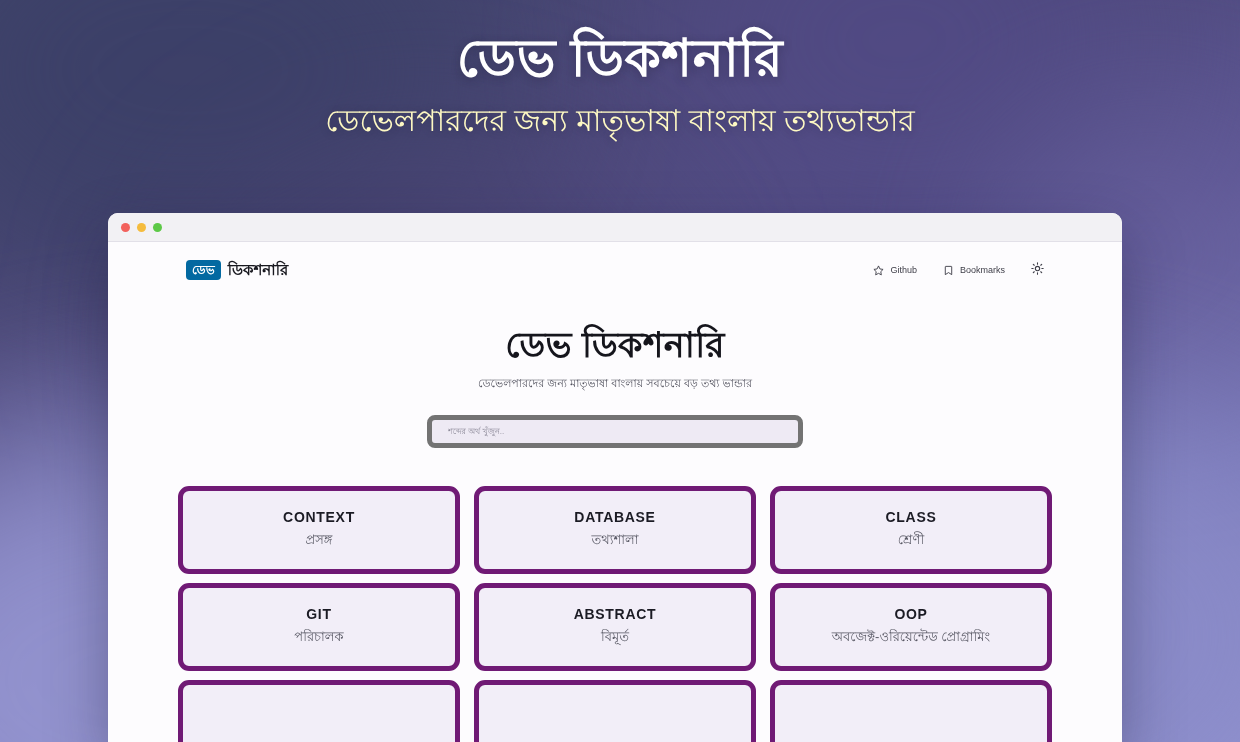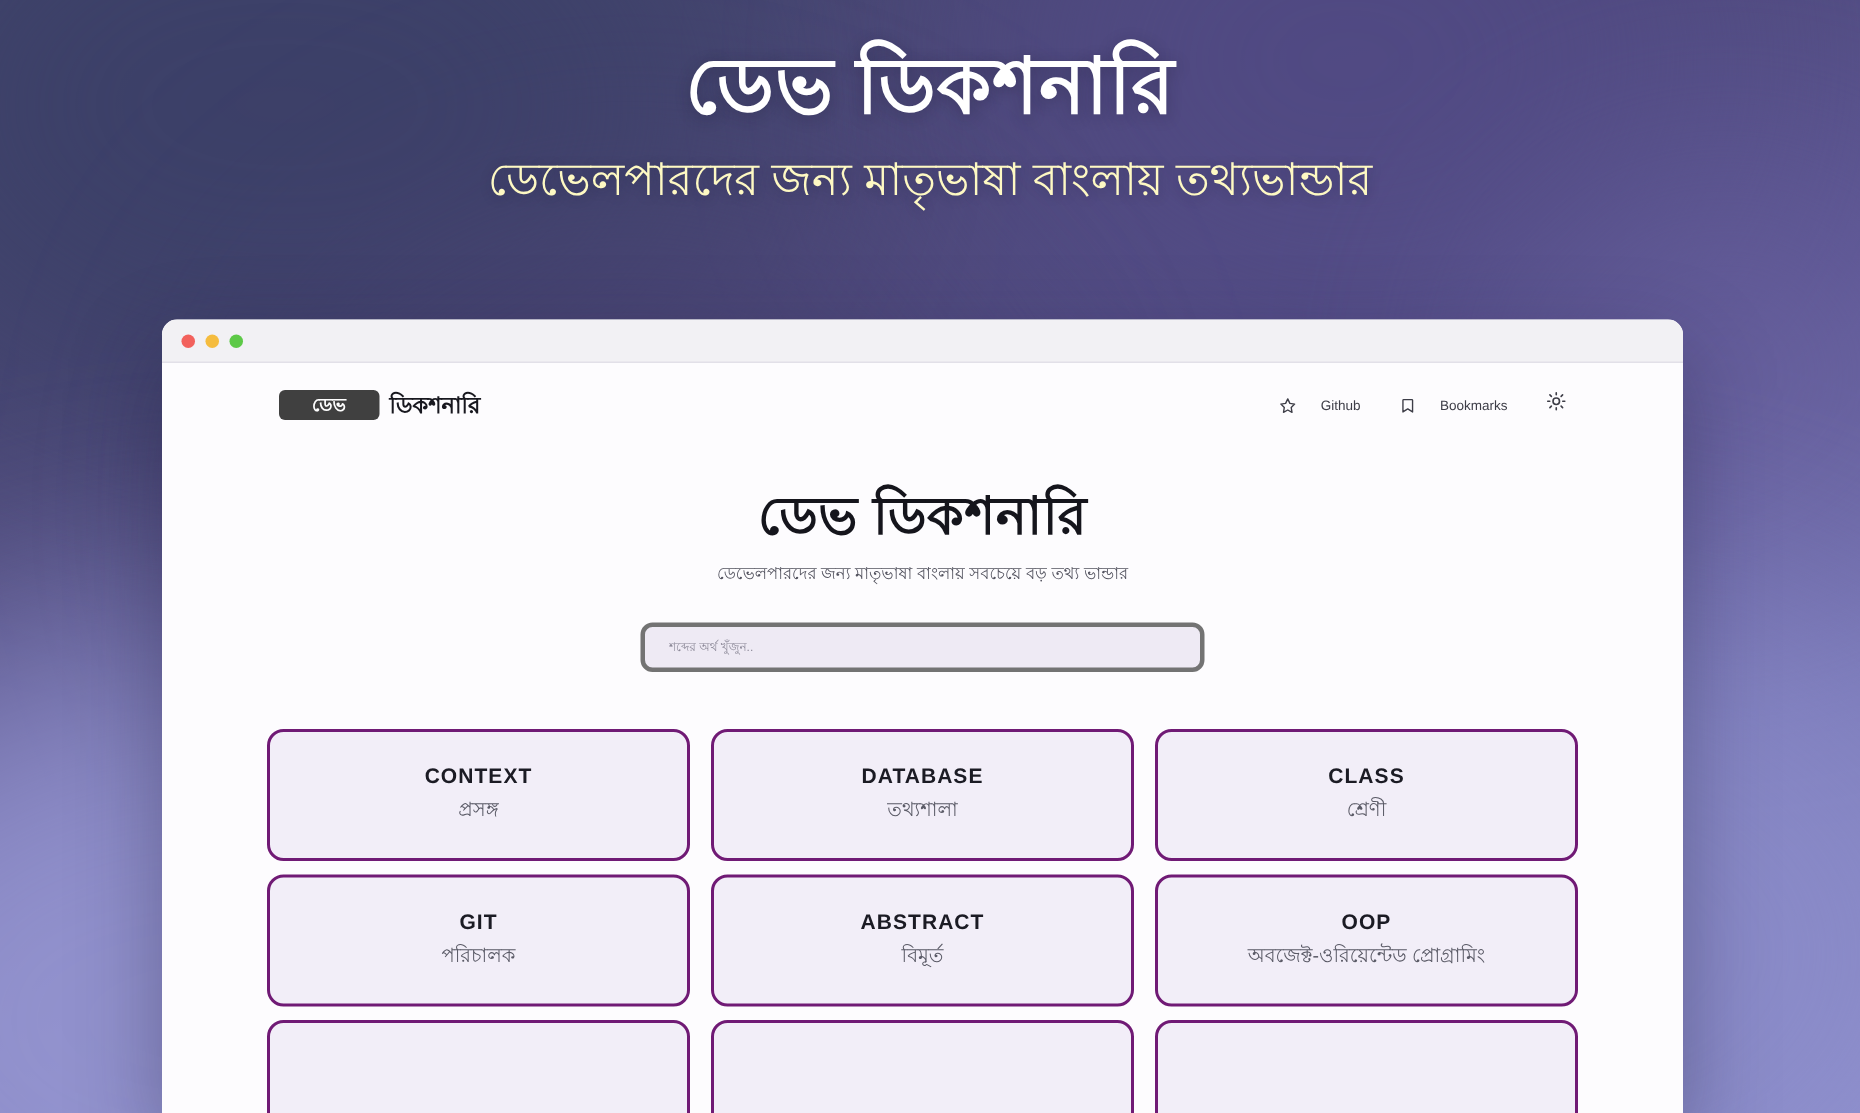--- a/index.html
+++ b/index.html
@@ -71,70 +71,70 @@
   }
 
   
   .site-nav {
     height:56px;
     display:flex; align-items:center; justify-content:space-between;
     padding:0 78px 0 78px;
   }
   .brand { display:flex; align-items:center; gap:7px; }
   .brand-badge {
-    background:#404040; color:#fff;
+    background:#0369a1; color:#fff;
     font-size:12px; font-weight:bold;
-    padding:2px 22px; border-radius:4px;
+    padding:2px 6px; border-radius:4px;
     line-height:1.35;
   }
   .brand-name { font-size:15px; font-weight:bold; color:#18181f; }
 
   .nav-right { display:flex; align-items:center; gap:26px; }
   .nav-item {
-    display:flex; align-items:center; gap:16px;
+    display:flex; align-items:center; gap:6px;
     font-size:9px; color:#3d3d47; cursor:pointer;
   }
   .nav-item svg { display:block; }
   .theme-toggle { cursor:pointer; display:flex; align-items:center; }
 
   
   .hero { text-align:center; padding:26px 0 0 0; }
   .hero-title {
     font-size:35px; font-weight:bold; color:#15151c;
     line-height:1.2; letter-spacing:.3px;
   }
   .hero-sub {
     margin:9px auto 0; max-width:300px;
     font-size:11px; color:#53535f; line-height:1.6;
   }
   .search-wrap { margin-top:22px; display:flex; justify-content:center; }
   .search-input {
     width:376px; height:33px;
     background:#eeeaf4;
-    border:3px solid #737373;
+    border:5px solid #737373;
     border-radius:8px;
     padding:0 16px;
     font-size:8px; color:#3a3a46;
     font-family:"Liberation Sans","DejaVu Sans",sans-serif;
     outline:none;
   }
   .search-input::placeholder { color:#8d8a99; }
 
   
   .grid {
     margin:38px auto 0;
     width:874px;
     display:grid;
     grid-template-columns:repeat(3,1fr);
     gap:9px 14px;
   }
   .card {
     height:88px;
     background:#f2eef8;
-    border:2px solid #701a75;
+    border:5px solid #701a75;
     border-radius:11px;
     display:flex; flex-direction:column;
     align-items:center; justify-content:center;
     gap:5px; cursor:pointer;
   }
   .card-term {
     font-size:14px; font-weight:bold;
     color:#1b1b24; letter-spacing:.7px;
   }
   .card-meaning { font-size:13px; color:#5a5a66; }

